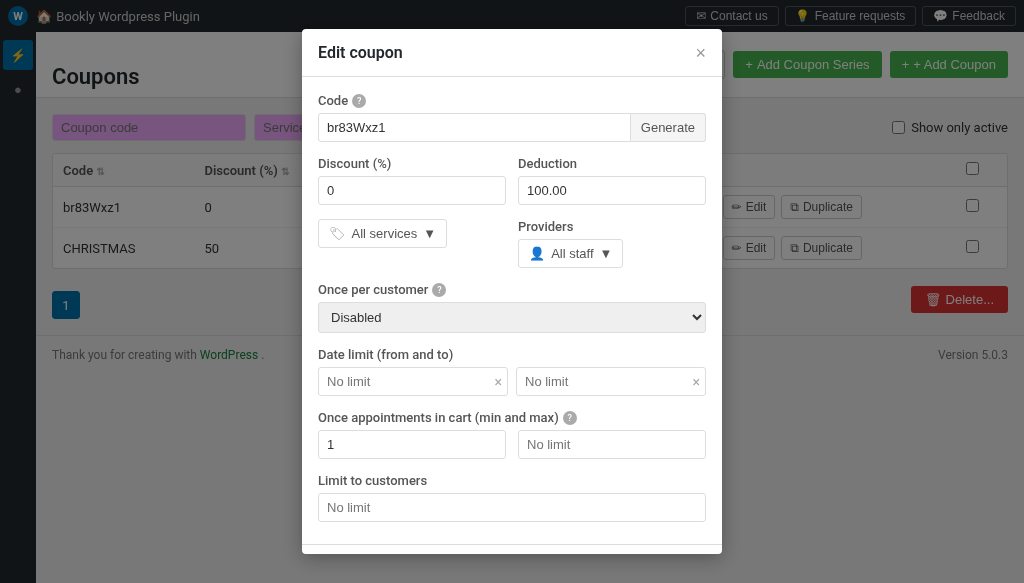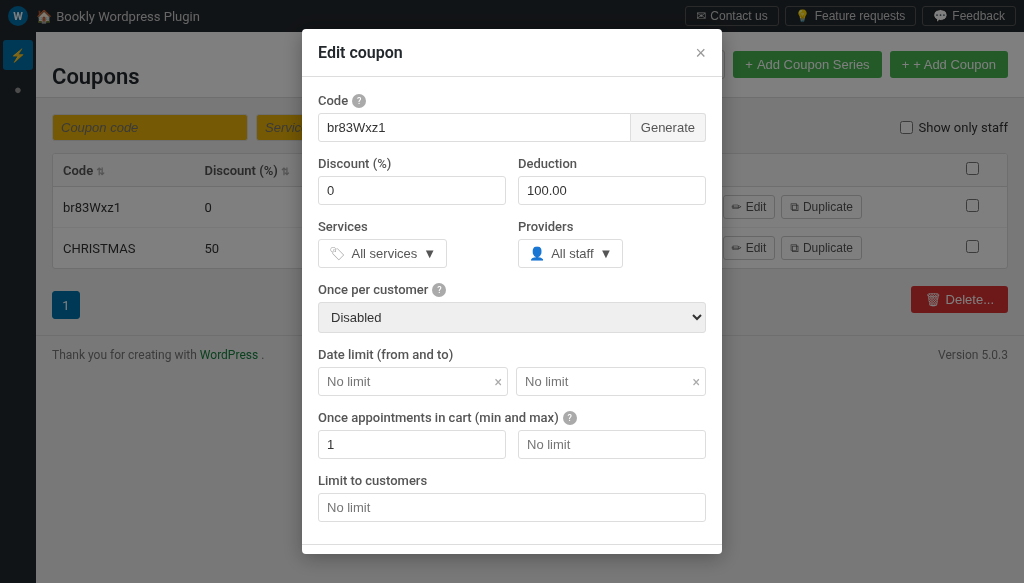--- a/index.html
+++ b/index.html
@@ -25,21 +25,21 @@
     .main { flex: 1; overflow: auto; background: #f1f1f1; padding: 0; }
     .admin-bar { background: #fff; border-bottom: 1px solid #ddd; padding: 8px 16px; display: flex; align-items: center; justify-content: space-between; }
     .page-title { font-size: 22px; font-weight: 600; color: #23282d; margin-top: 24px; }
     .admin-actions { display: flex; gap: 8px; align-items: center; }
     .btn-green { background: #46b450; color: white; border: none; padding: 6px 12px; border-radius: 3px; cursor: pointer; font-size: 13px; display: flex; align-items: center; gap: 4px; }
     .btn-outline { background: white; color: #555; border: 1px solid #ccc; padding: 6px 12px; border-radius: 3px; cursor: pointer; font-size: 13px; }
 
     
     .content { padding: 16px; }
     .filter-bar { display: flex; gap: 8px; margin-bottom: 12px; align-items: center; }
-    .filter-input { border: 1px solid #ddd; border-radius: 3px; padding: 5px 8px; font-size: 13px; background: #eab308; font-style: italic; }
+    .filter-input { border: 1px solid #ddd; border-radius: 3px; padding: 5px 8px; font-size: 13px; background: #f0abfc; }
     .filter-dropdown { border: 1px solid #ddd; border-radius: 3px; padding: 5px 8px; font-size: 13px; background: white; min-width: 140px; display: flex; align-items: center; gap: 4px; }
     .show-only-active { display: flex; align-items: center; gap: 6px; font-size: 13px; margin-left: auto; }
 
     
     .table-wrap { background: white; border: 1px solid #ddd; border-radius: 3px; }
     table { width: 100%; border-collapse: collapse; }
     th { background: #f9f9f9; border-bottom: 1px solid #ddd; padding: 8px 10px; text-align: left; font-size: 13px; font-weight: 600; color: #555; }
     td { padding: 8px 10px; border-bottom: 1px solid #f0f0f0; font-size: 13px; }
     tr:last-child td { border-bottom: none; }
     .sort-icon { color: #aaa; font-size: 10px; cursor: pointer; }
@@ -136,21 +136,21 @@
 
       <div class="filter-bar">
         <input class="filter-input" type="text" placeholder="Coupon code" style="">
         <input class="filter-input" type="text" placeholder="Service" style="">
         <div class="filter-dropdown">
           <span></span>
           <span>▼</span>
         </div>
         <label class="show-only-active">
           <input type="checkbox" style="">
-          <span>Show only staff</span>
+          <span>Show only active</span>
         </label>
       </div>
 
       <div class="table-wrap table-container">
         <table>
           <thead>
             <tr>
               <th>
                 <span>Code</span>
                 <span class="sort-icon">⇅</span>
@@ -263,21 +263,20 @@
           <input class="form-control" type="text" value="0" style="">
         </div>
         <div class="form-group">
           <div class="form-label">Deduction</div>
           <input class="form-control" type="text" value="100.00" style="">
         </div>
       </div>
 
       <div class="form-row">
         <div class="form-group">
-          <div class="form-label">Services</div>
           <button class="select-btn">
             <span class="tag-icon">🏷</span>
             <span>All services</span>
             <span style="margin-left:auto;">▼</span>
           </button>
         </div>
         <div class="form-group">
           <div class="form-label">Providers</div>
           <button class="select-btn">
             <span class="person-icon">👤</span>

